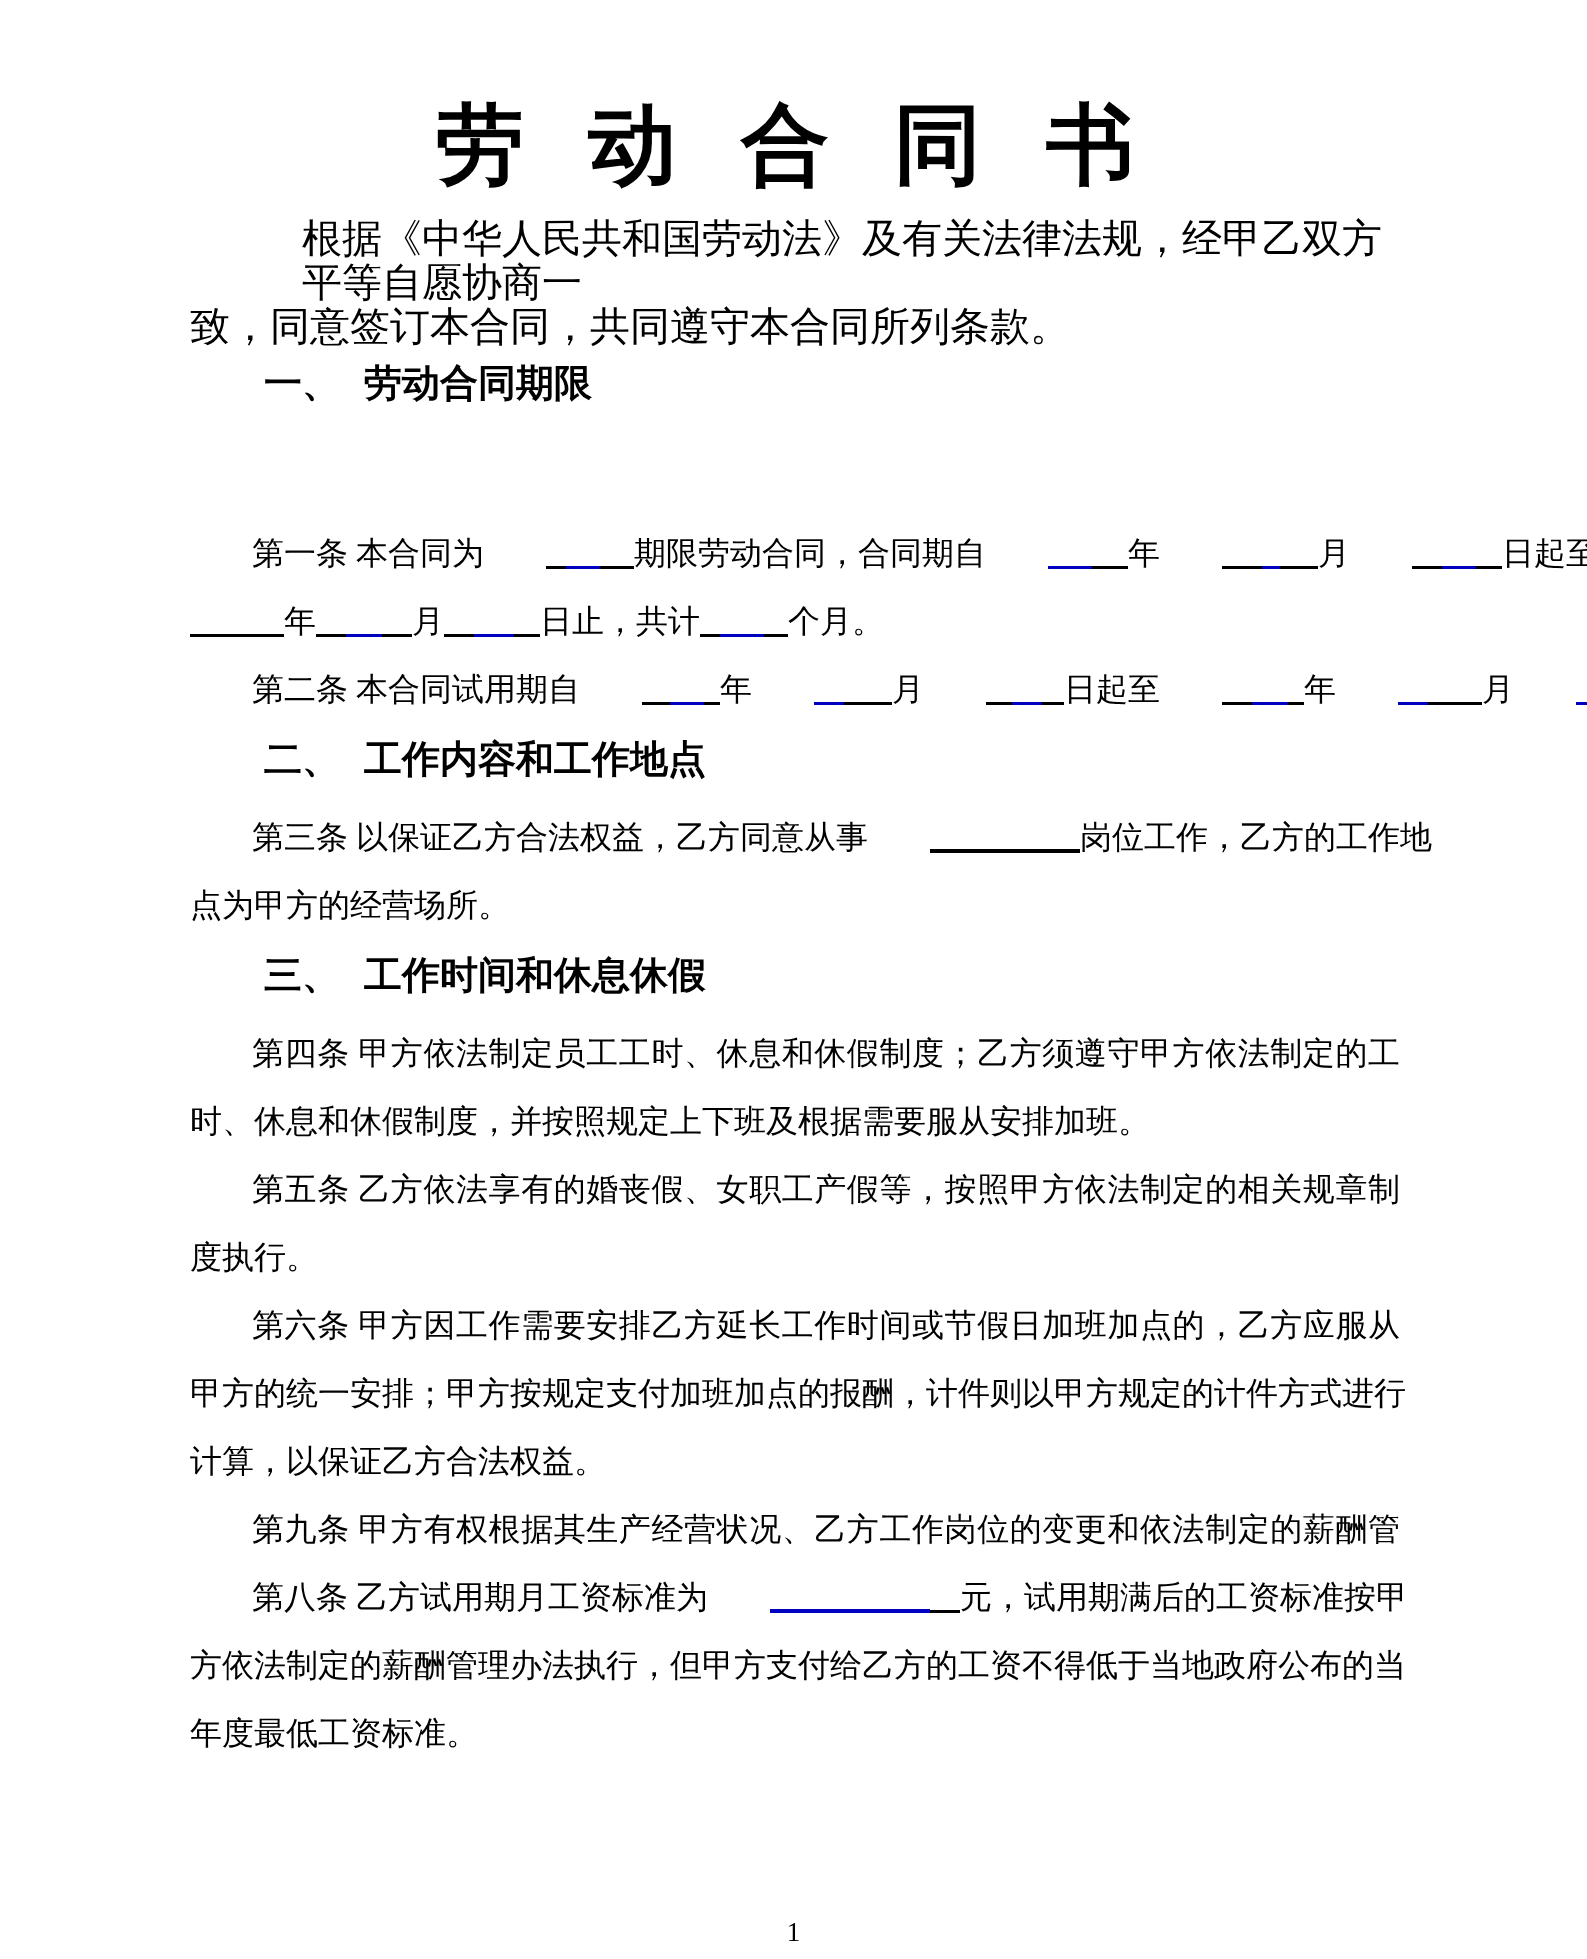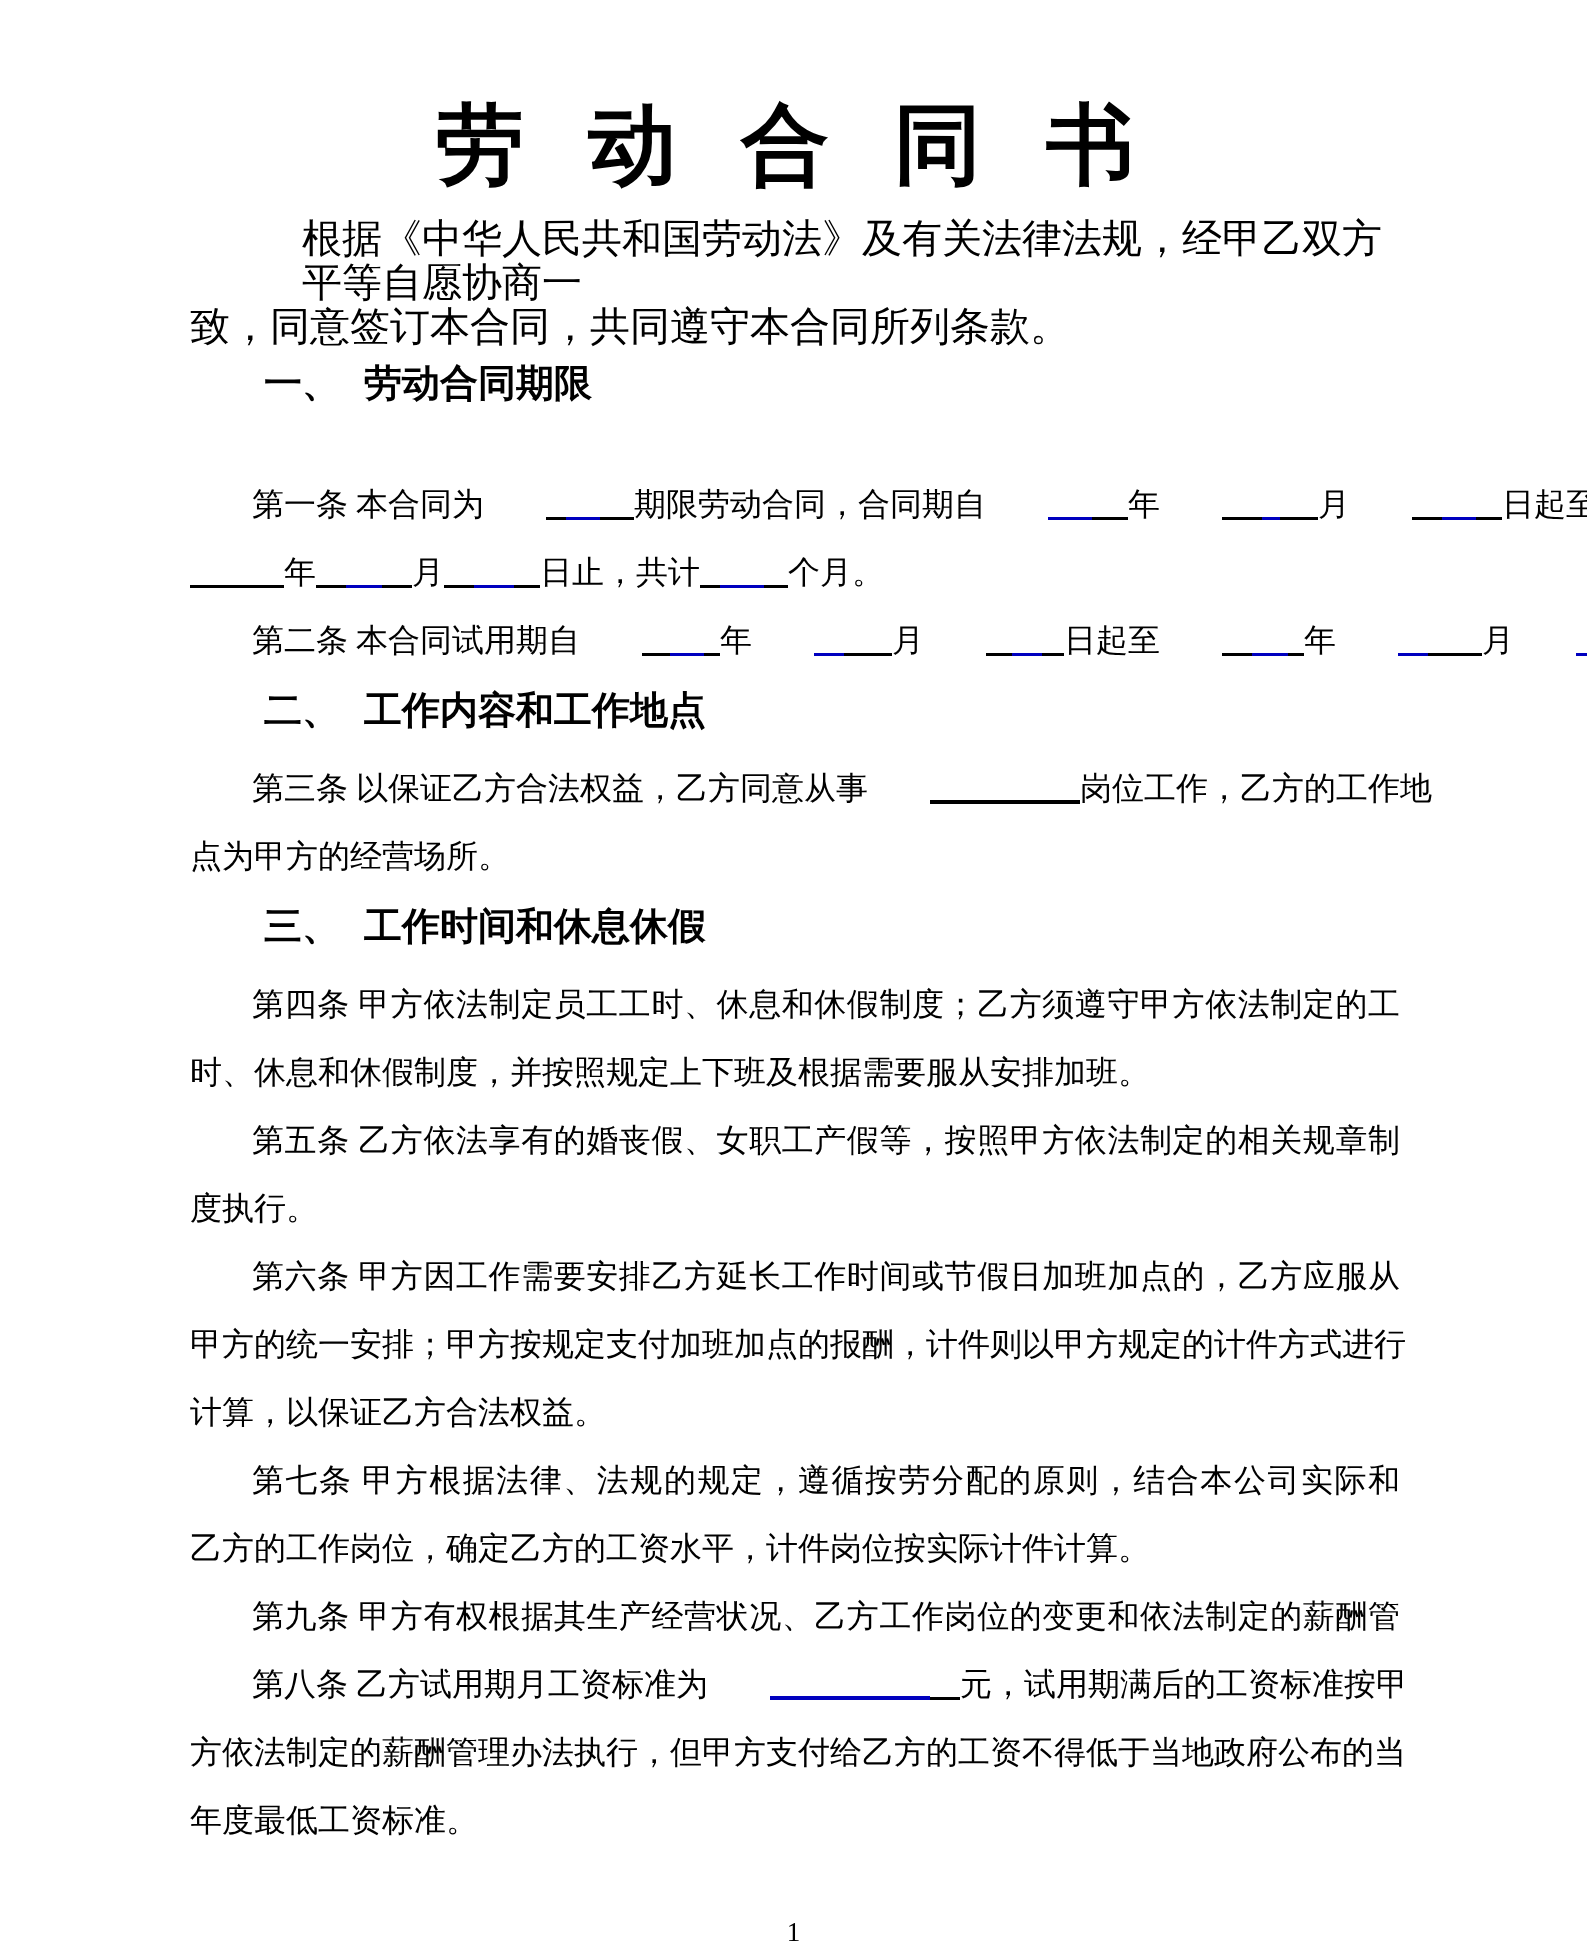--- a/index.html
+++ b/index.html
@@ -6,21 +6,21 @@
   #page{position:relative;width:1587px;height:1959px;background:#ffffff;overflow:hidden;
         font-family:"Liberation Serif","DejaVu Serif",serif;color:#000;}
   #content{position:absolute;left:190px;top:15px;width:1210px;}
   .title{margin:78px 0 0 0;font-size:88px;font-weight:bold;line-height:104px;text-align:center;
          letter-spacing:20px;font-family:"Liberation Sans","DejaVu Sans",sans-serif;white-space:nowrap;}
   .intro{margin-top:20px;font-size:40px;line-height:44px;}
   .intro .l1{padding-left:112px;}
   .intro .l2{text-align:left;}
   .heading{font-family:"Liberation Sans","DejaVu Sans",sans-serif;font-weight:bold;font-size:38px;
            line-height:48px;margin:12px 0 20px 0;padding-left:74px;white-space:nowrap;}
-  .heading.h-0{margin-top:10px;margin-bottom:63px;}
+  .heading.h-0{margin-top:10px;margin-bottom:112px;}
   .hnum{margin-right:24px;}
   .para{margin:0;font-size:32px;}
   .line{line-height:68px;white-space:nowrap;}
   .line.first{text-indent:62px;}
   .line.fill{text-align:justify;text-align-last:justify;text-justify:inter-character;}
   .blank{display:inline-block;white-space:nowrap;position:relative;top:5px;}
   .seg{display:inline-block;height:28px;border-bottom:3px solid #000;}
   .seg-b{border-bottom:3px solid var(--blank-blue,#0000bf);}
   .seg-K{border-bottom:4px solid #000;}
   .seg-B{border-bottom:4px solid var(--blank-blue,#0000bf);}
@@ -58,24 +58,20 @@
         <div class="para">
           <div class="line first fill"><span class="run">第五条 乙方依法享有的婚丧假、女职工产假等，按照甲方依法制定的相关规章制</span></div>
           <div class="line"><span class="run">度执行。</span></div>
         </div>
         <div class="para">
           <div class="line first fill"><span class="run">第六条 甲方因工作需要安排乙方延长工作时间或节假日加班加点的，乙方应服从</span></div>
           <div class="line fill"><span class="run">甲方的统一安排；甲方按规定支付加班加点的报酬，计件则以甲方规定的计件方式进行</span></div>
           <div class="line"><span class="run">计算，以保证乙方合法权益。</span></div>
         </div>
         <div class="para">
-          <div class="line first fill"><span class="run">第七条 甲方根据法律、法规的规定，遵循按劳分配的原则，结合本公司实际和</span></div>
-          <div class="line"><span class="run">乙方的工作岗位，确定乙方的工资水平，计件岗位按实际计件计算。</span></div>
-        </div>
-        <div class="para">
           <div class="line first fill"><span class="run">第九条 甲方有权根据其生产经营状况、乙方工作岗位的变更和依法制定的薪酬管</span></div>
         </div>
         <div class="para">
           <div class="line first fill"><span class="run">第八条 乙方试用期月工资标准为</span><span class="blank"><span class="seg seg-B" style="width: 160px;"></span><span class="seg seg-k" style="width: 30px;"></span></span><span class="run">元，试用期满后的工资标准按甲</span></div>
           <div class="line fill"><span class="run">方依法制定的薪酬管理办法执行，但甲方支付给乙方的工资不得低于当地政府公布的当</span></div>
           <div class="line"><span class="run">年度最低工资标准。</span></div>
         </div>
       </div>
   </div>
   <div class="footer">1</div>

